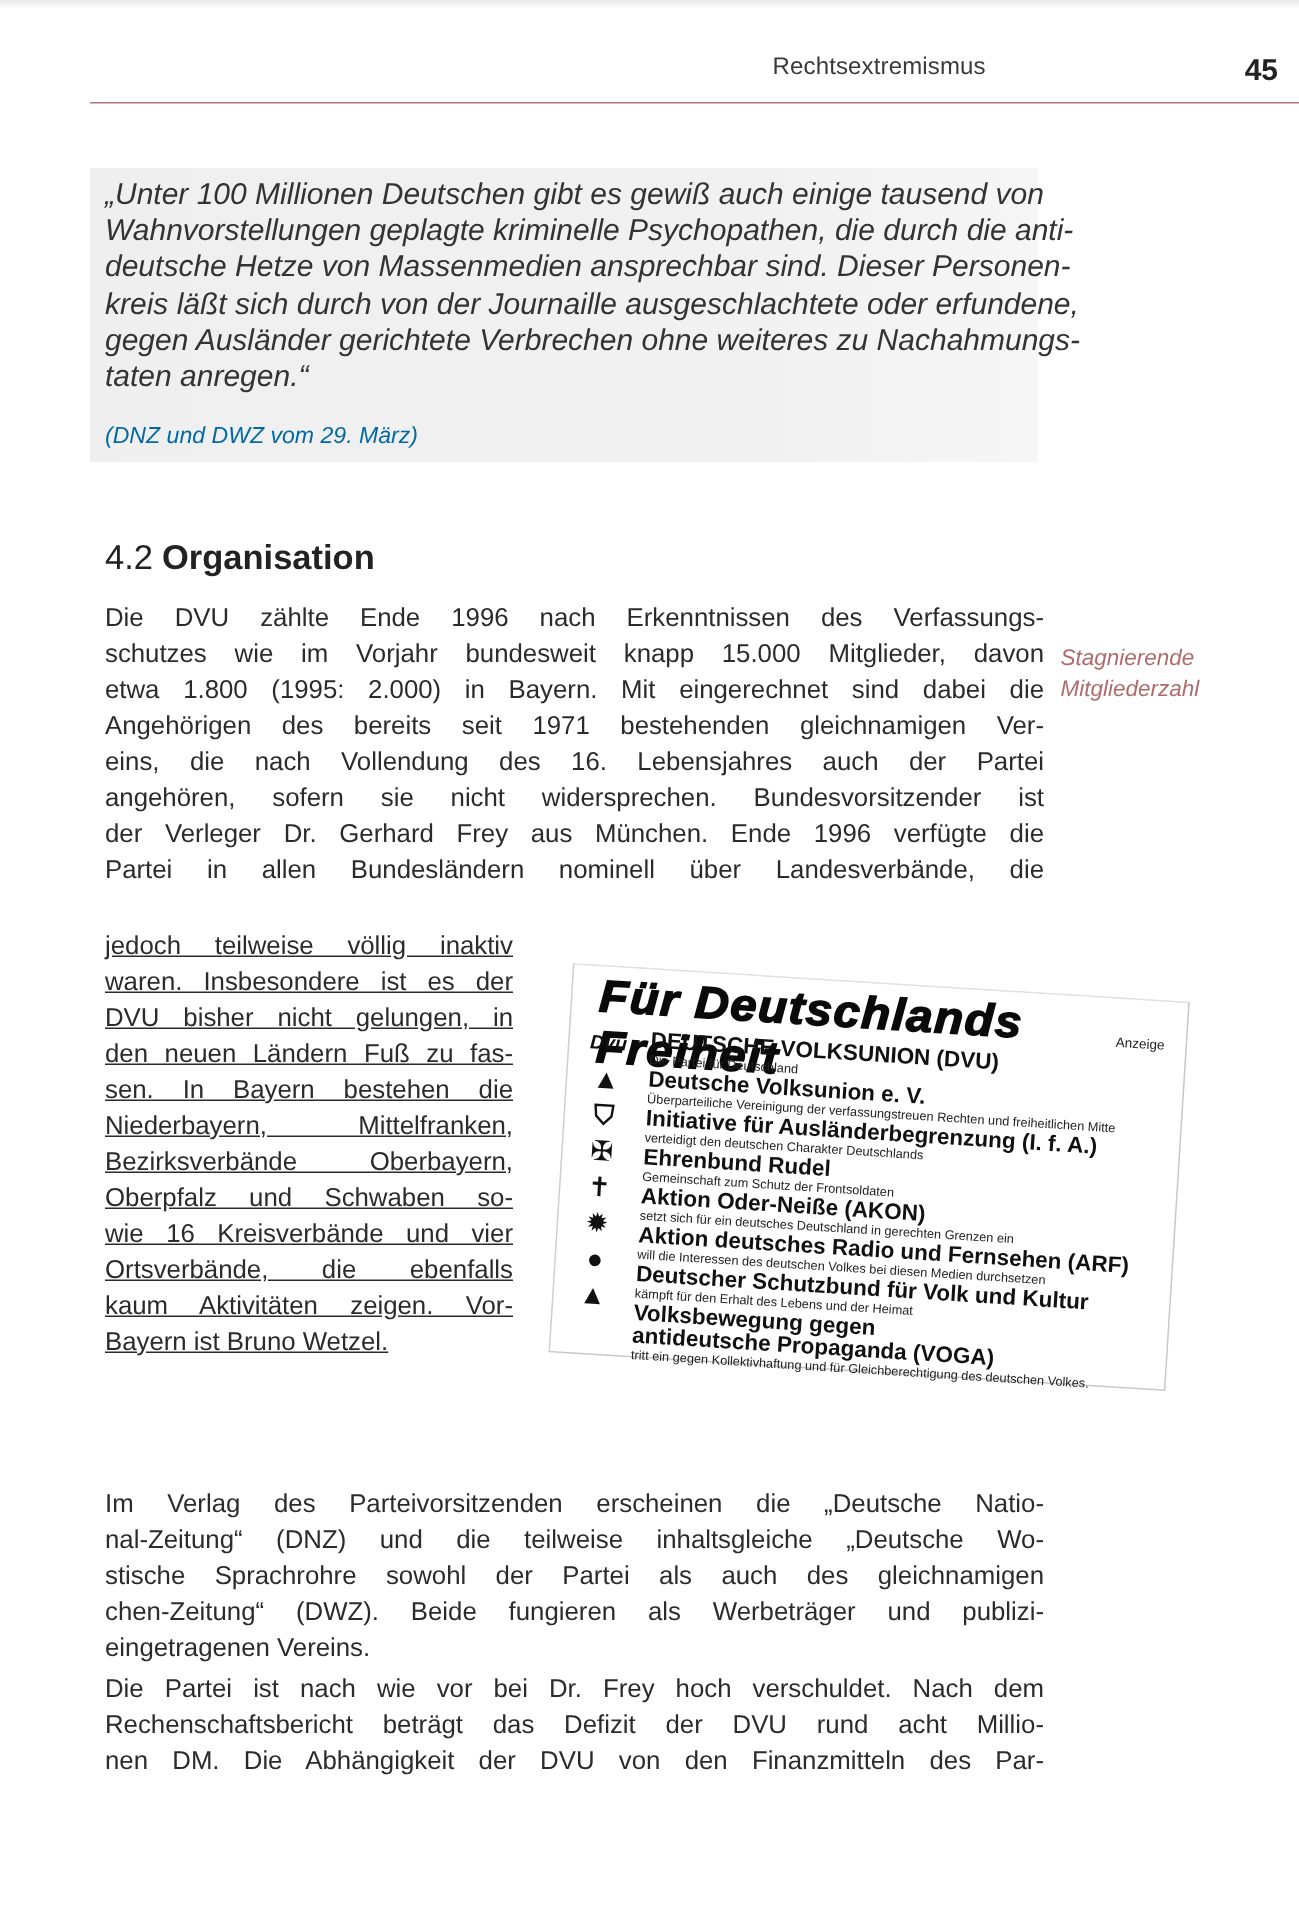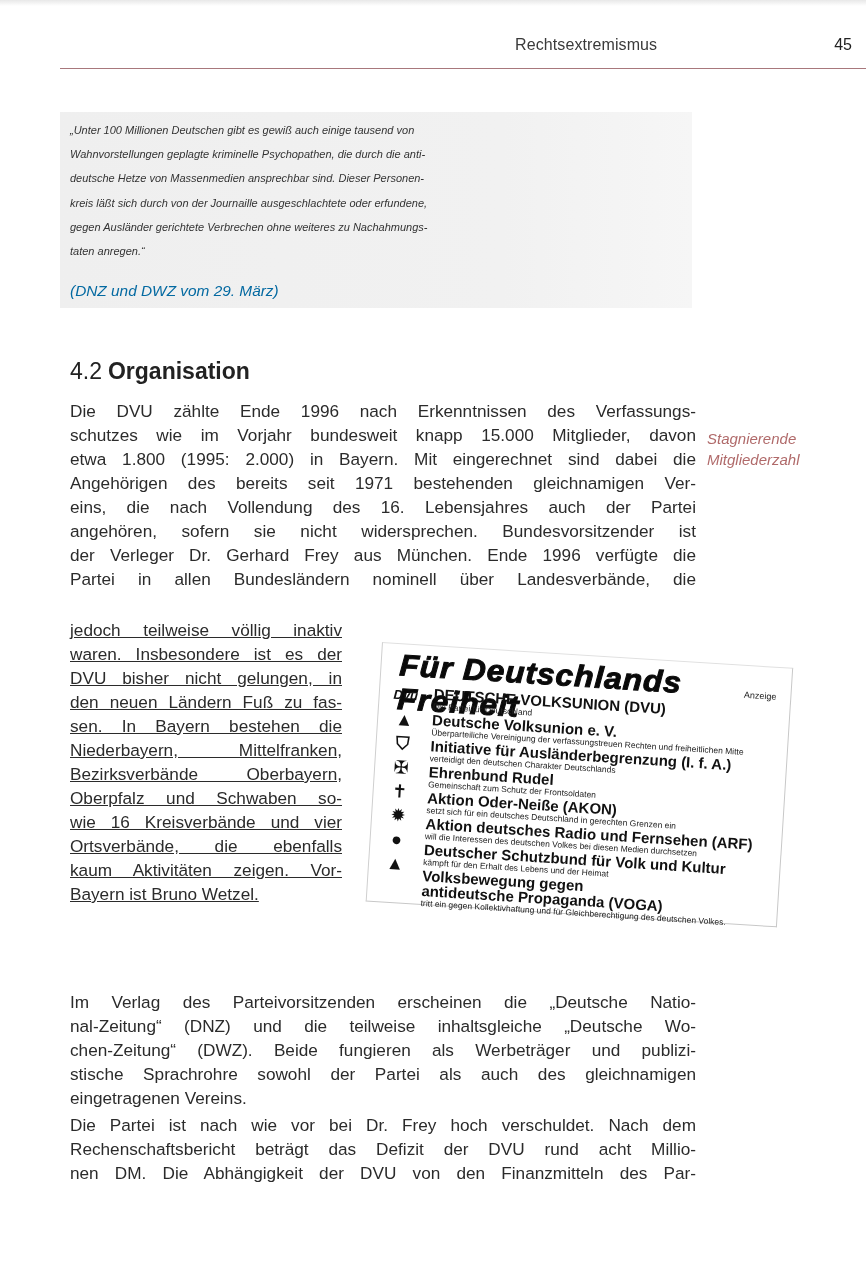--- a/index.html
+++ b/index.html
@@ -18,30 +18,30 @@
     .running-header {
       position: absolute; left: 60px; top: 36px; width: 806px; height: 32px;
       border-bottom: 1px solid #a8787c;
     }
     .running-title {
       position: absolute; left: 455px; top: 0; font-size: 16px; color: #3a3a3a;
       letter-spacing: 0.1px;
       text-align: center;
     }
     .page-number {
-      position: absolute; right: 14px; top: 0; font-size: 16px; font-weight: normal; color: #222;
+      position: absolute; right: 14px; top: 0; font-size: 20px; font-weight: bold; color: #222;
     }
 
     .quote-box {
       position: absolute; left: 60px; top: 112px; width: 632px; height: 196px;
       background: linear-gradient(90deg, #efefef 0%, #f1f1f1 70%, #f6f6f6 100%);
     }
     .quote-text {
       position: absolute; left: 70px; top: 118px; width: 610px;
-      font-style: italic; font-size: 11px; line-height: 24.2px; color: #333;
+      font-style: italic; font-size: 20px; line-height: 24.2px; color: #333;
       text-align: left;
     }
     .quote-source {
       position: absolute; left: 70px; top: 282px;
       font-size: 15.4px; color: #0369a1; font-style: italic;
     }
 
     .section-heading {
       position: absolute; left: 70px; top: 358px; font-size: 23px; color: #222;
     }
@@ -194,22 +194,22 @@
     <div>
       <div class="ad-item-title">antideutsche Propaganda (VOGA)</div>
       <div class="ad-item-sub">tritt ein gegen Kollektivhaftung und für Gleichberechtigung des deutschen Volkes.</div>
     </div>
   </div>
 </div>
 
 <div class="body-text para2">
   <span class="just">Im Verlag des Parteivorsitzenden erscheinen die „Deutsche Natio-</span>
   <span class="just">nal-Zeitung“ (DNZ) und die teilweise inhaltsgleiche „Deutsche Wo-</span>
+  <span class="just">stische Sprachrohre sowohl der Partei als auch des gleichnamigen</span>
   <span class="just">chen-Zeitung“ (DWZ). Beide fungieren als Werbeträger und publizi-</span>
-  <span class="just">stische Sprachrohre sowohl der Partei als auch des gleichnamigen</span>
   <span class="line">eingetragenen Vereins.</span>
 </div>
 
 <div class="body-text para3">
   <span class="just">Die Partei ist nach wie vor bei Dr. Frey hoch verschuldet. Nach dem</span>
   <span class="just">Rechenschaftsbericht beträgt das Defizit der DVU rund acht Millio-</span>
   <span class="just">nen DM. Die Abhängigkeit der DVU von den Finanzmitteln des Par-</span>
 </div>
 
 </body></html>

